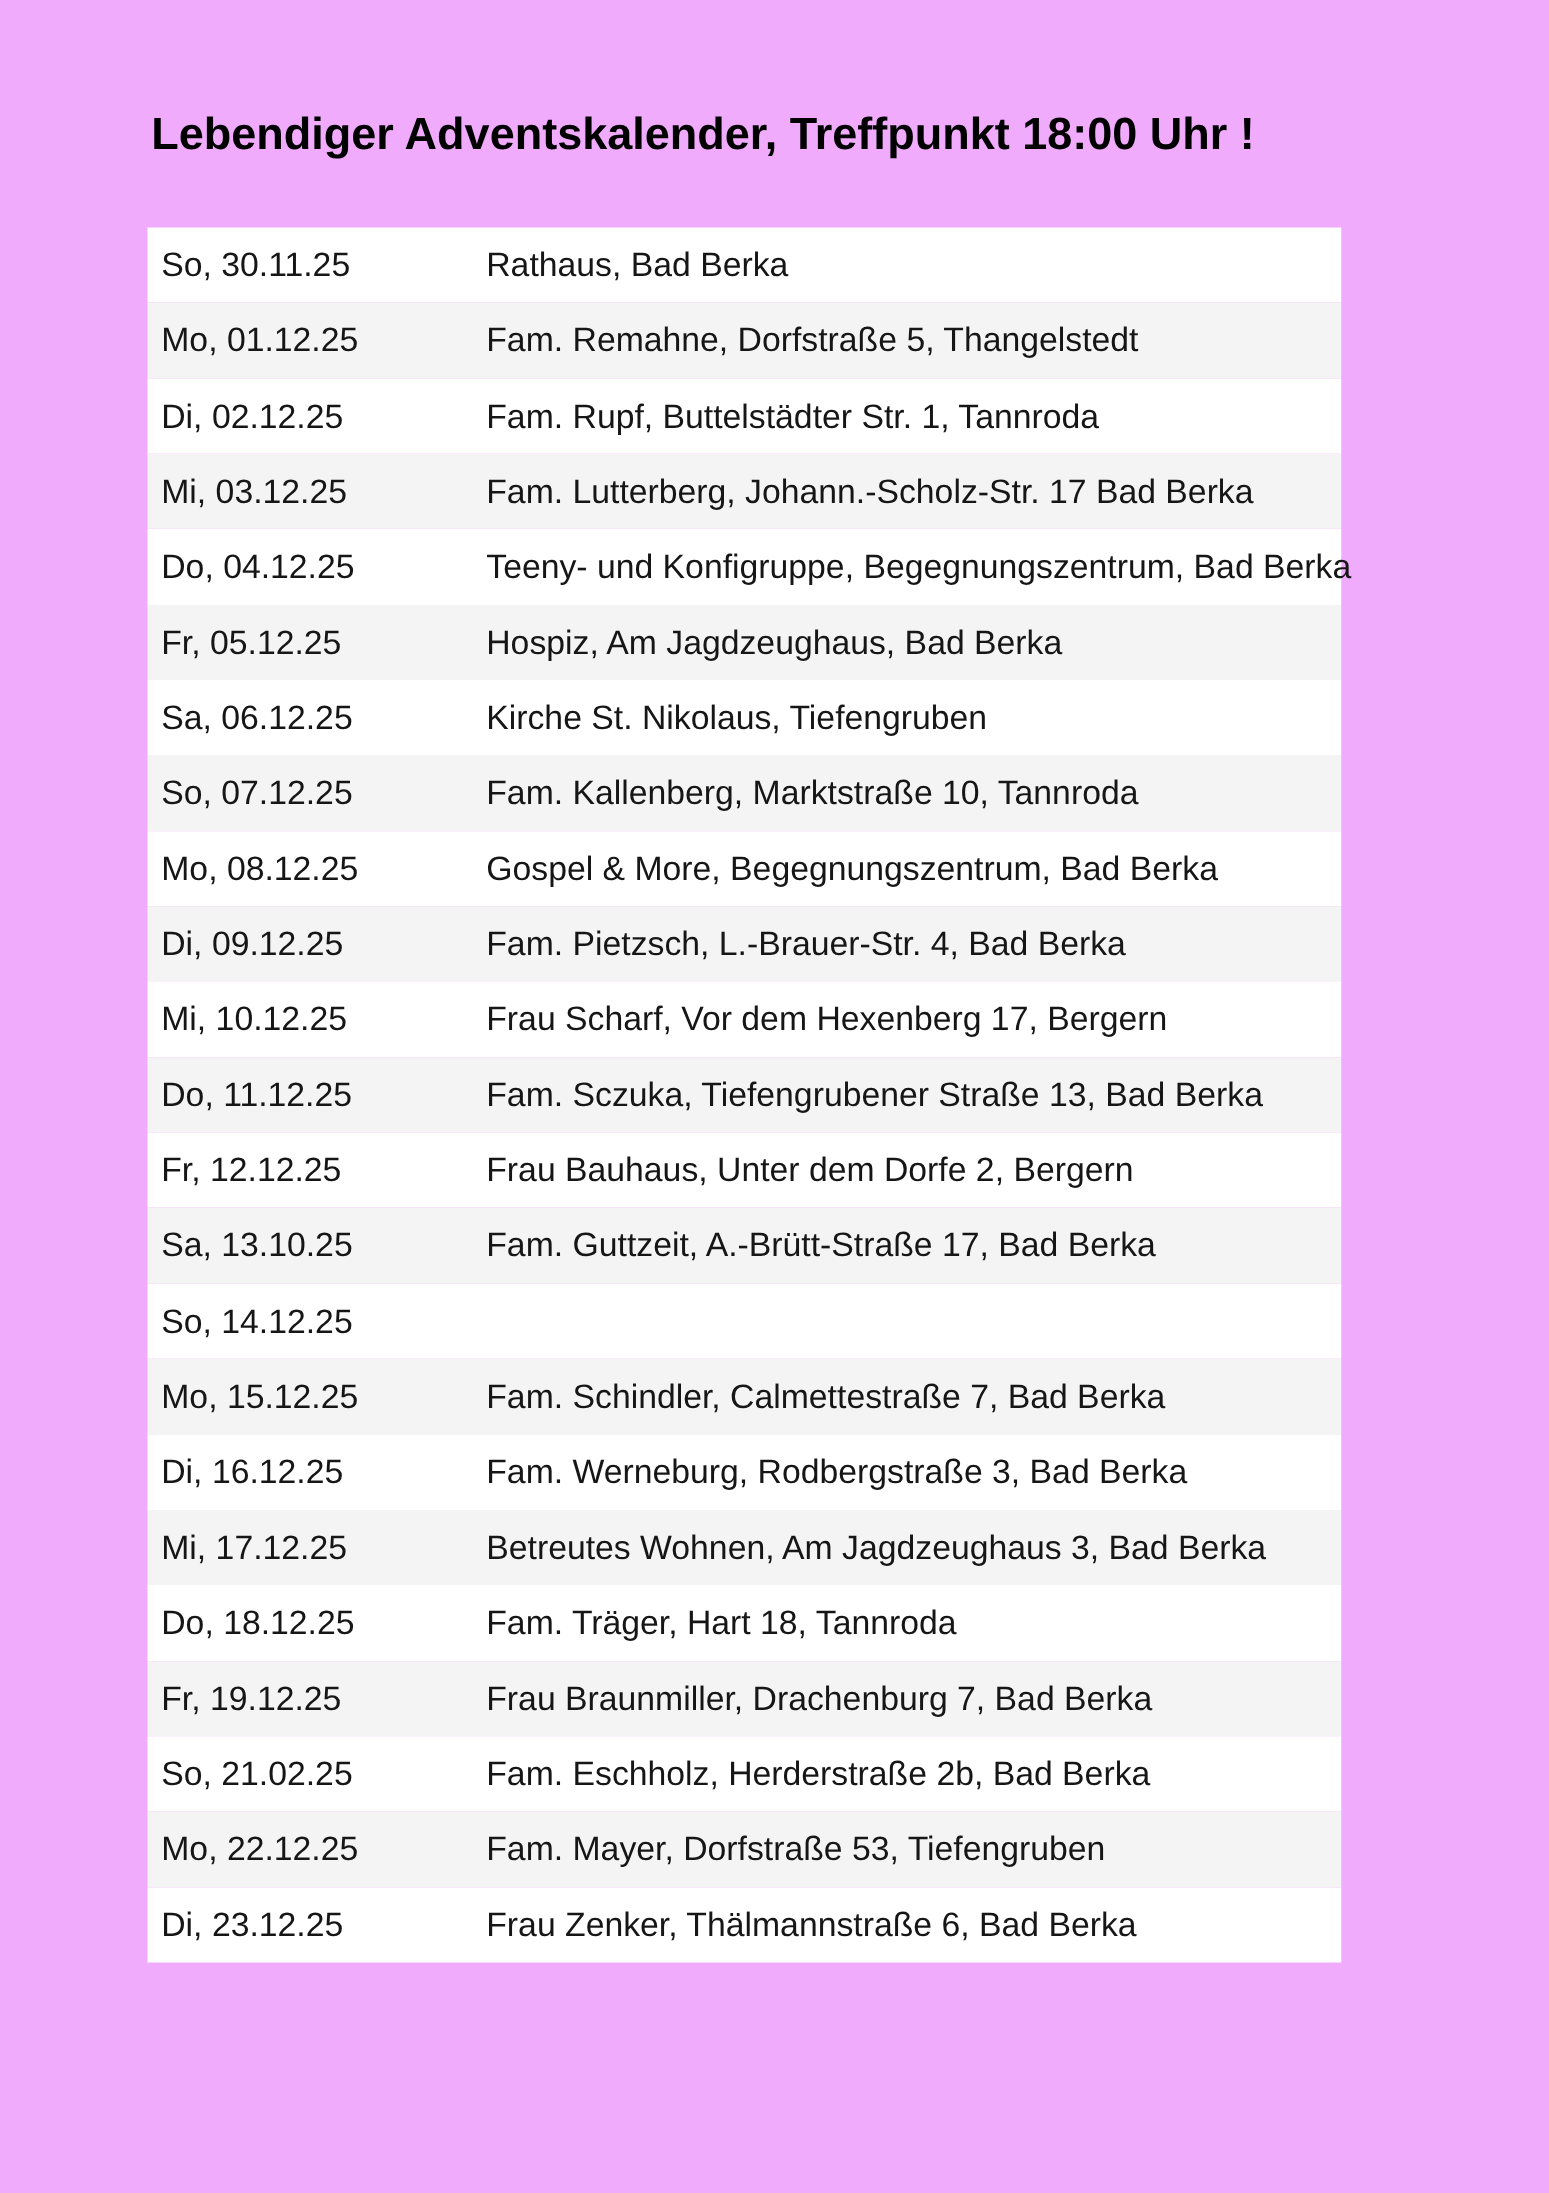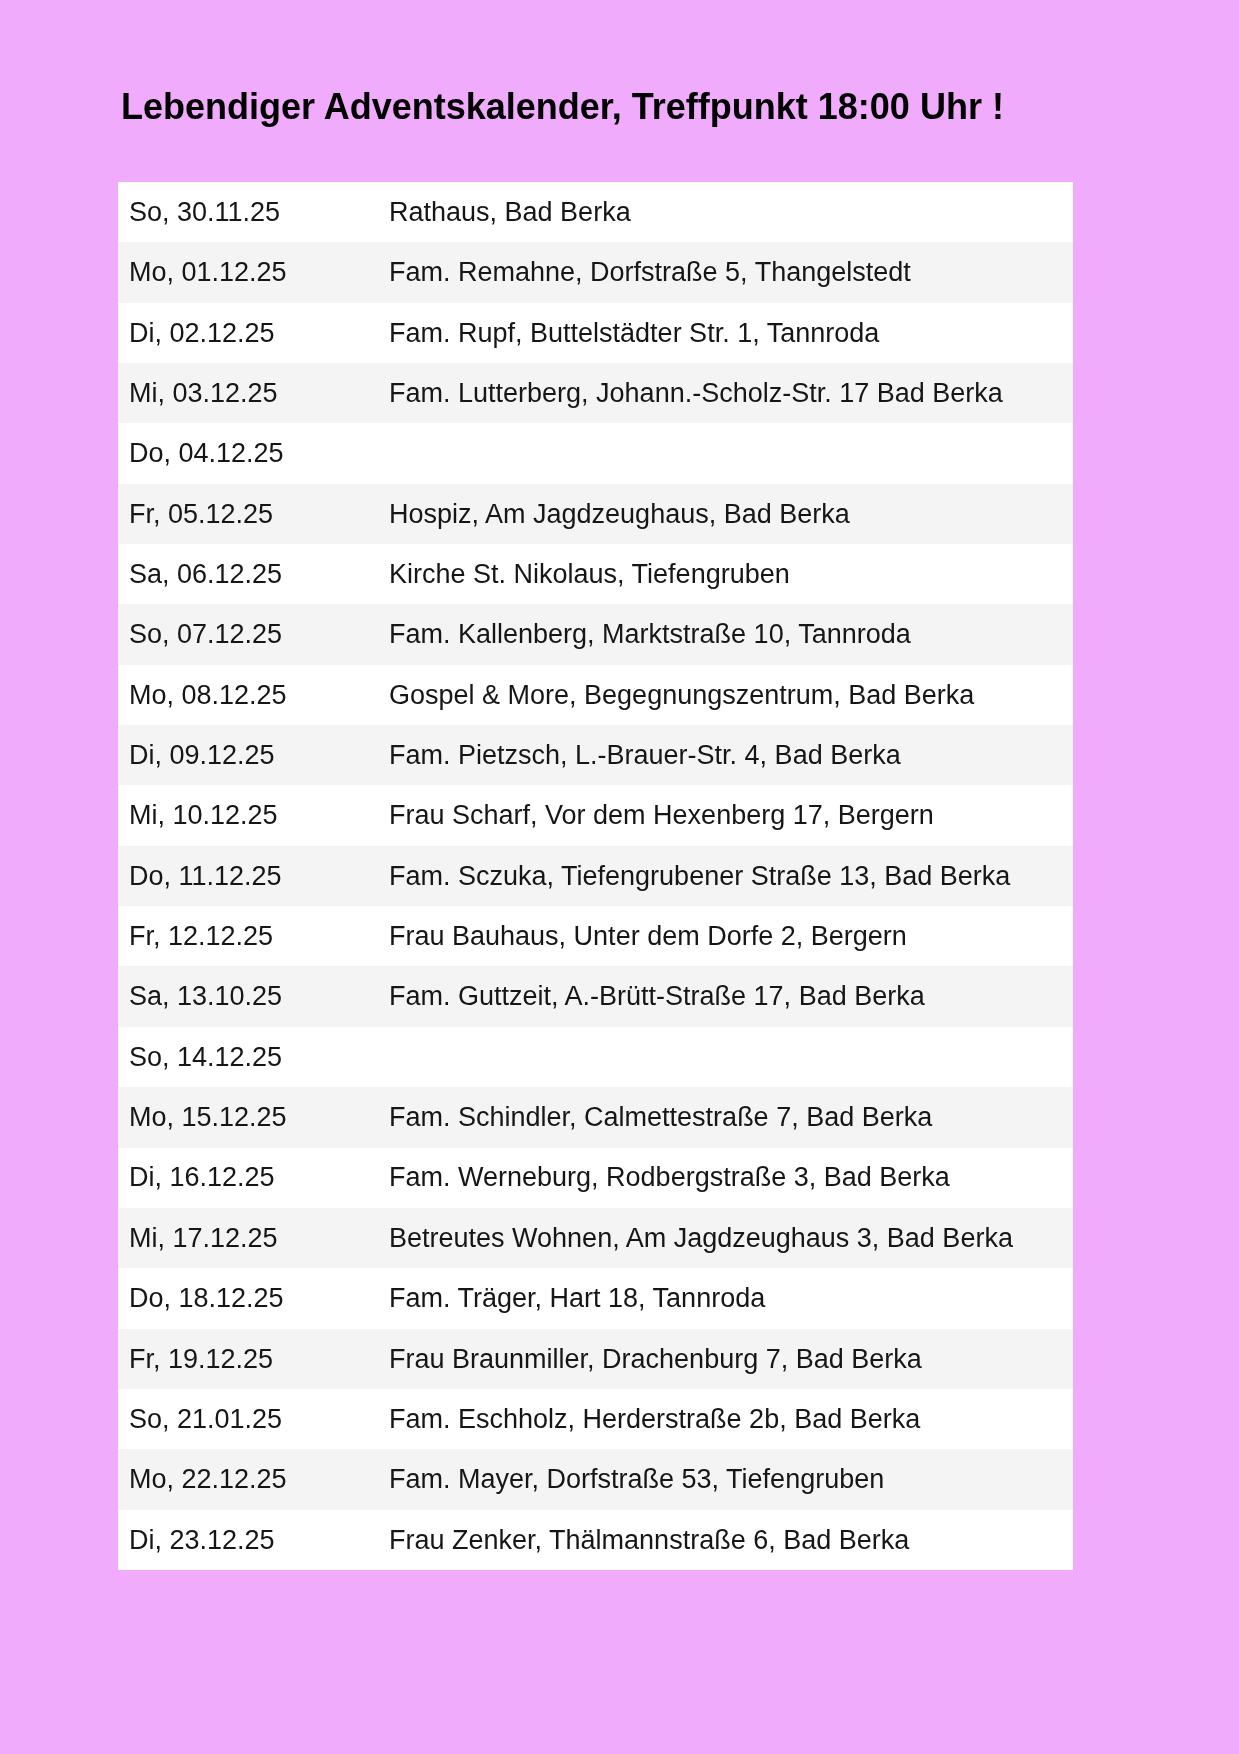--- a/index.html
+++ b/index.html
@@ -80,20 +80,21 @@
         <div class="cell location">Fam. Rupf, Buttelstädter Str. 1, Tannroda</div>
       </div>
 
       <div class="schedule-row">
         <div class="cell date">Mi, 03.12.25</div>
         <div class="cell location">Fam. Lutterberg, Johann.-Scholz-Str. 17 Bad Berka</div>
       </div>
 
       <div class="schedule-row">
         <div class="cell date">Do, 04.12.25</div>
+        <div class="cell location">Teeny- und Konfigruppe, Begegnungszentrum, Bad Berka</div>
       </div>
 
       <div class="schedule-row">
         <div class="cell date">Fr, 05.12.25</div>
         <div class="cell location">Hospiz, Am Jagdzeughaus, Bad Berka</div>
       </div>
 
       <div class="schedule-row">
         <div class="cell date">Sa, 06.12.25</div>
         <div class="cell location">Kirche St. Nikolaus, Tiefengruben</div>
@@ -158,21 +159,21 @@
         <div class="cell location">Fam. Träger, Hart 18, Tannroda</div>
       </div>
 
       <div class="schedule-row">
         <div class="cell date">Fr, 19.12.25</div>
         <div class="cell location">Frau Braunmiller, Drachenburg 7, Bad Berka</div>
       </div>
 
 
       <div class="schedule-row">
-        <div class="cell date">So, 21.01.25</div>
+        <div class="cell date">So, 21.02.25</div>
         <div class="cell location">Fam. Eschholz, Herderstraße 2b, Bad Berka</div>
       </div>
 
       <div class="schedule-row">
         <div class="cell date">Mo, 22.12.25</div>
         <div class="cell location">Fam. Mayer, Dorfstraße 53, Tiefengruben</div>
       </div>
 
       <div class="schedule-row">
         <div class="cell date">Di, 23.12.25</div>

